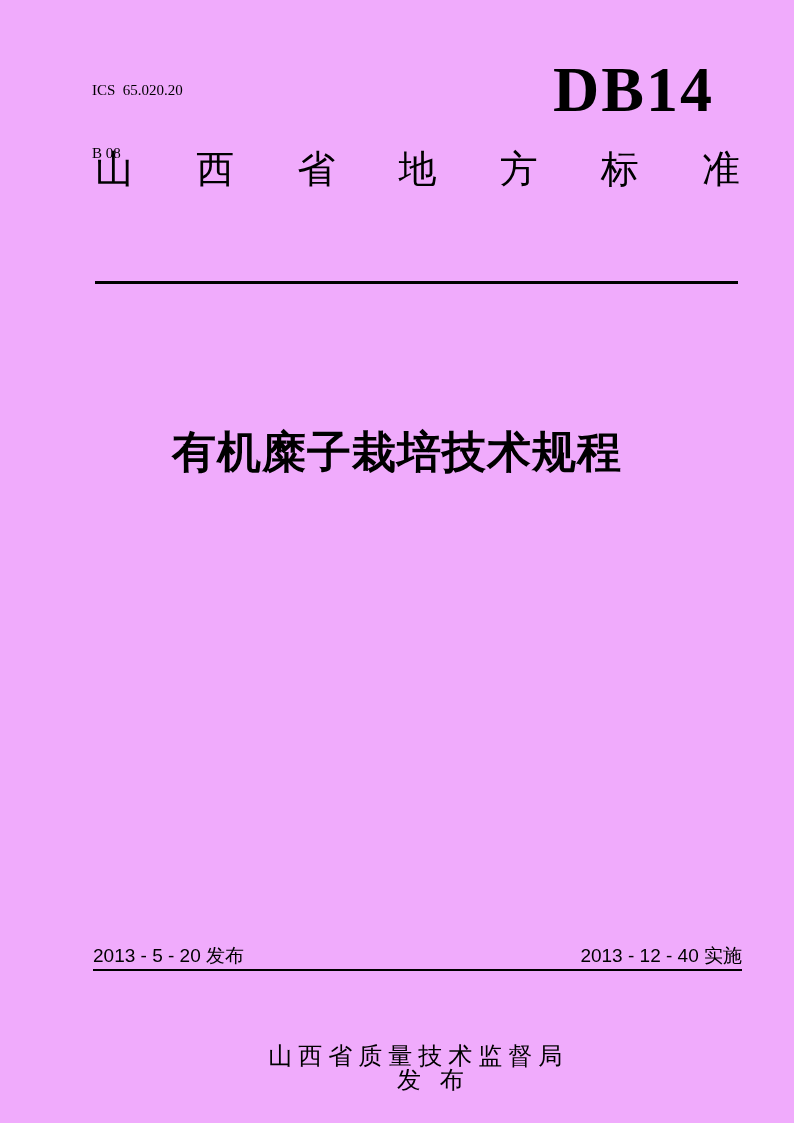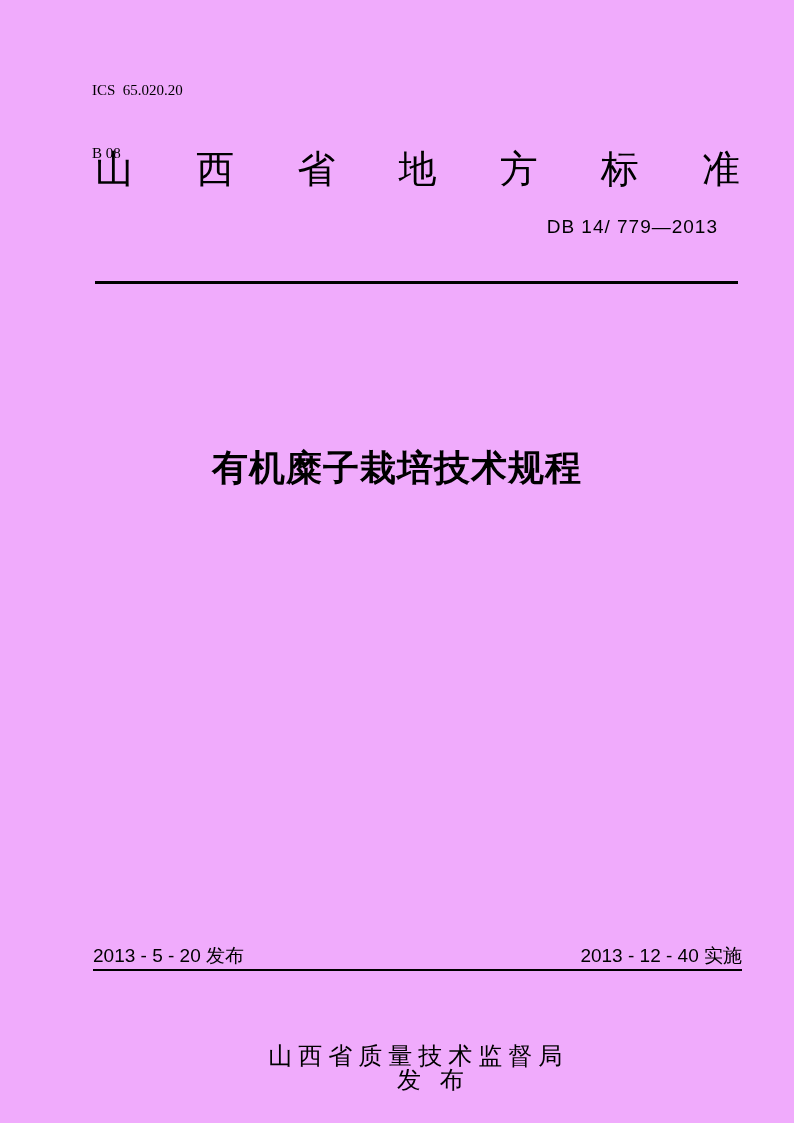--- a/index.html
+++ b/index.html
@@ -63,25 +63,24 @@
     height: 3px;
     background: #000000;
   }
 
   .doc-title {
     position: absolute;
     left: 0;
     right: 0;
     top: 430px;
     text-align: center;
-    font-size: 36px;
+    font-size: 44px;
     font-weight: bold;
     letter-spacing: 1px;
     line-height: 1;
-    margin-top: 20px;
   }
 
   .dates-row {
     position: absolute;
     left: 93px;
     right: 52px;
     top: 946px;
     display: flex;
     justify-content: space-between;
     font-size: 19px;
@@ -115,32 +114,32 @@
 </head>
 <body>
 
 <div class="page">
 
   <div class="ics-block">
     <div>ICS  65.020.20</div>
     <div>B 08</div>
   </div>
 
+  <div class="db-logo">DB14</div>
 
   <div class="std-category">
     <span>山</span>
     <span>西</span>
     <span>省</span>
     <span>地</span>
     <span>方</span>
     <span>标</span>
     <span>准</span>
   </div>
 
-  <div class="std-number">DB 14/ 779—2013</div>
 
   <div class="rule-thick"></div>
 
   <div class="doc-title">有机糜子栽培技术规程</div>
 
   <div class="dates-row">
     <span>2013 - 5 - 20 发布</span>
     <span>2013 - 12 - 40 实施</span>
   </div>
 

